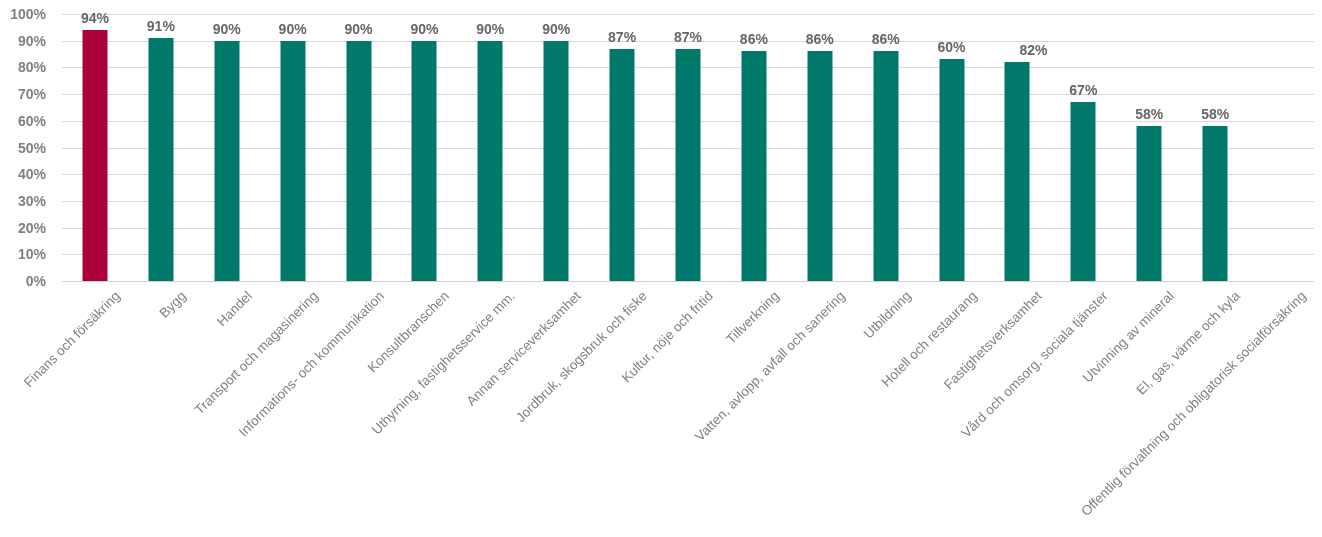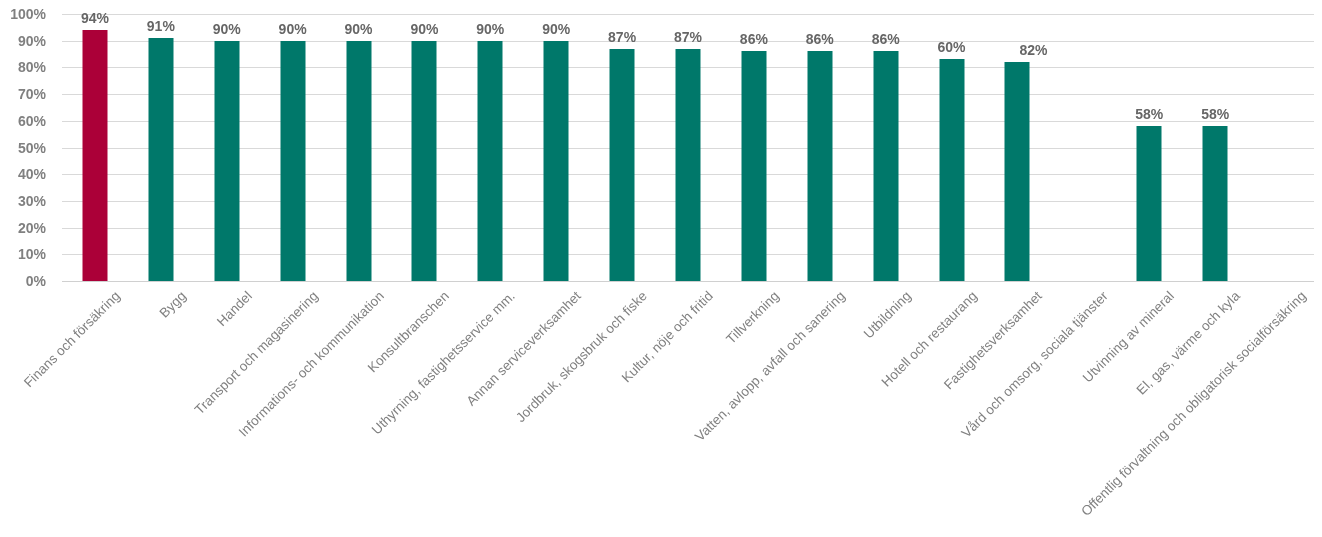--- a/index.html
+++ b/index.html
@@ -184,20 +184,24 @@
           <div class="bar-label" style="bottom: 234.62px;">86%</div>
         </div>
         <div class="bar-slot" style="left: 856.632px; width: 65.8947px;">
           <div class="bar" style="height: 221.61px;"></div>
           <div class="bar-label" style="bottom: 226.61px;">60%</div>
         </div>
         <div class="bar-slot" style="left: 922.526px; width: 65.8947px;">
           <div class="bar" style="height: 218.94px;"></div>
           <div class="bar-label" style="bottom: 223.94px; margin-left: 16px;">82%</div>
         </div>
+        <div class="bar-slot" style="left: 988.421px; width: 65.8947px;">
+          <div class="bar" style="height: 178.89px;"></div>
+          <div class="bar-label" style="bottom: 183.89px;">67%</div>
+        </div>
         <div class="bar-slot" style="left: 1054.32px; width: 65.8947px;">
           <div class="bar" style="height: 154.86px;"></div>
           <div class="bar-label" style="bottom: 159.86px;">58%</div>
         </div>
         <div class="bar-slot" style="left: 1120.21px; width: 65.8947px;">
           <div class="bar" style="height: 154.86px;"></div>
           <div class="bar-label" style="bottom: 159.86px;">58%</div>
         </div>
       </div>
   </div>

